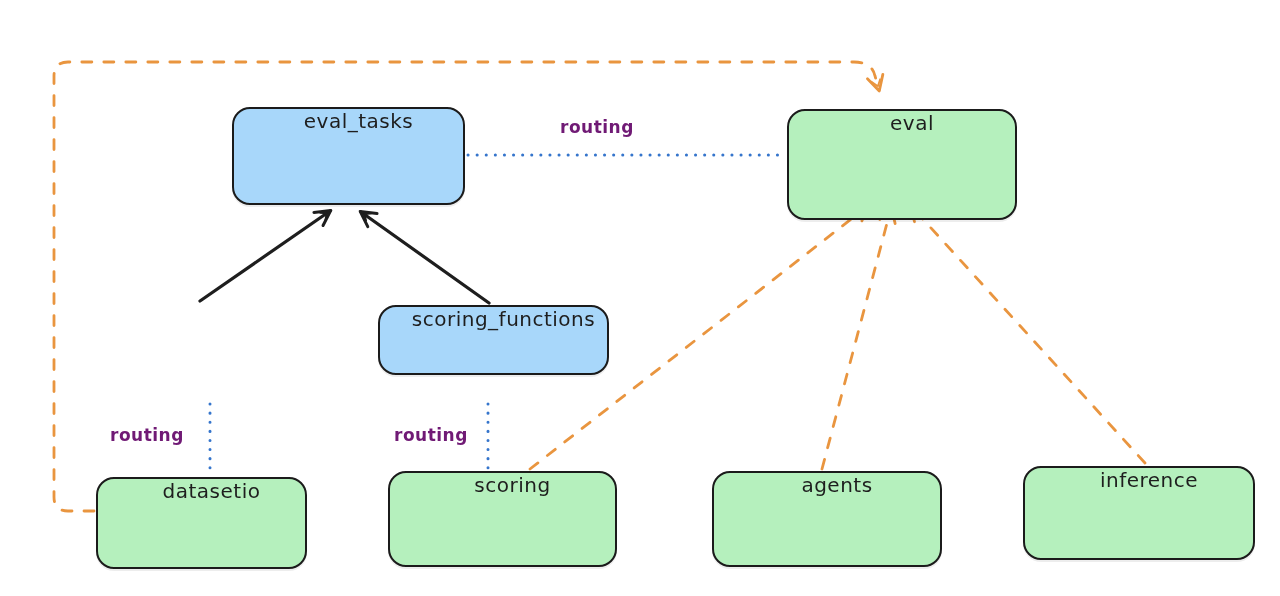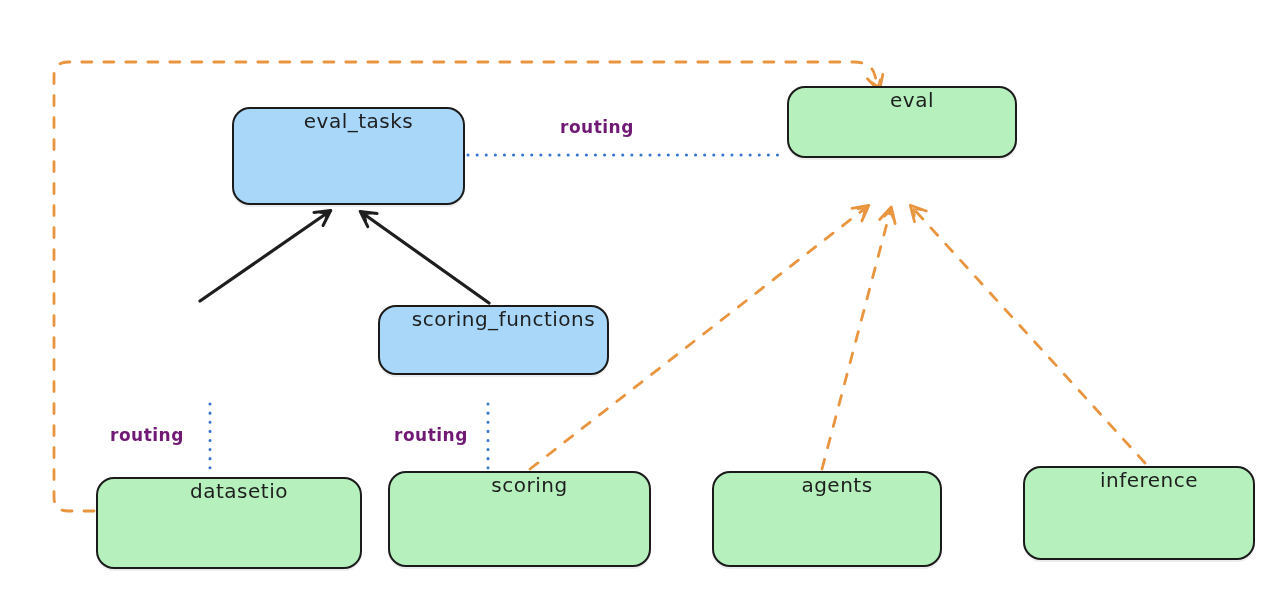--- a/index.html
+++ b/index.html
@@ -64,27 +64,27 @@
     <path d="M1145,463 L911,206" fill="none" stroke="#e9953f" stroke-width="2.8" stroke-linecap="round" stroke-dasharray="10 12" marker-end="url(#ah-orange)"></path>
   </svg>
 
   <div class="node blue" style="left:232px;top:107px;width:233px;height:98px">
     <span>eval_tasks</span>
   </div>
   <div class="node blue" style="left:378px;top:305px;width:231px;height:70px">
     <span>scoring_functions</span>
   </div>
 
-  <div class="node green" style="left:787px;top:86px;width:230px;height:72px">
+  <div class="node green" style="left:787px;top:109px;width:230px;height:111px">
     <span>eval</span>
   </div>
-  <div class="node green" style="left:96px;top:477px;width:266px;height:92px">
+  <div class="node green" style="left:96px;top:477px;width:211px;height:92px">
     <span>datasetio</span>
   </div>
-  <div class="node green" style="left:388px;top:471px;width:263px;height:96px">
+  <div class="node green" style="left:388px;top:471px;width:229px;height:96px">
     <span>scoring</span>
   </div>
   <div class="node green" style="left:1023px;top:466px;width:232px;height:94px">
     <span>inference</span>
   </div>
   <div class="node green" style="left:712px;top:471px;width:230px;height:96px">
     <span>agents</span>
   </div>
 
   <div class="edge-label" style="left:560px;top:117px;width:115px">routing</div>

